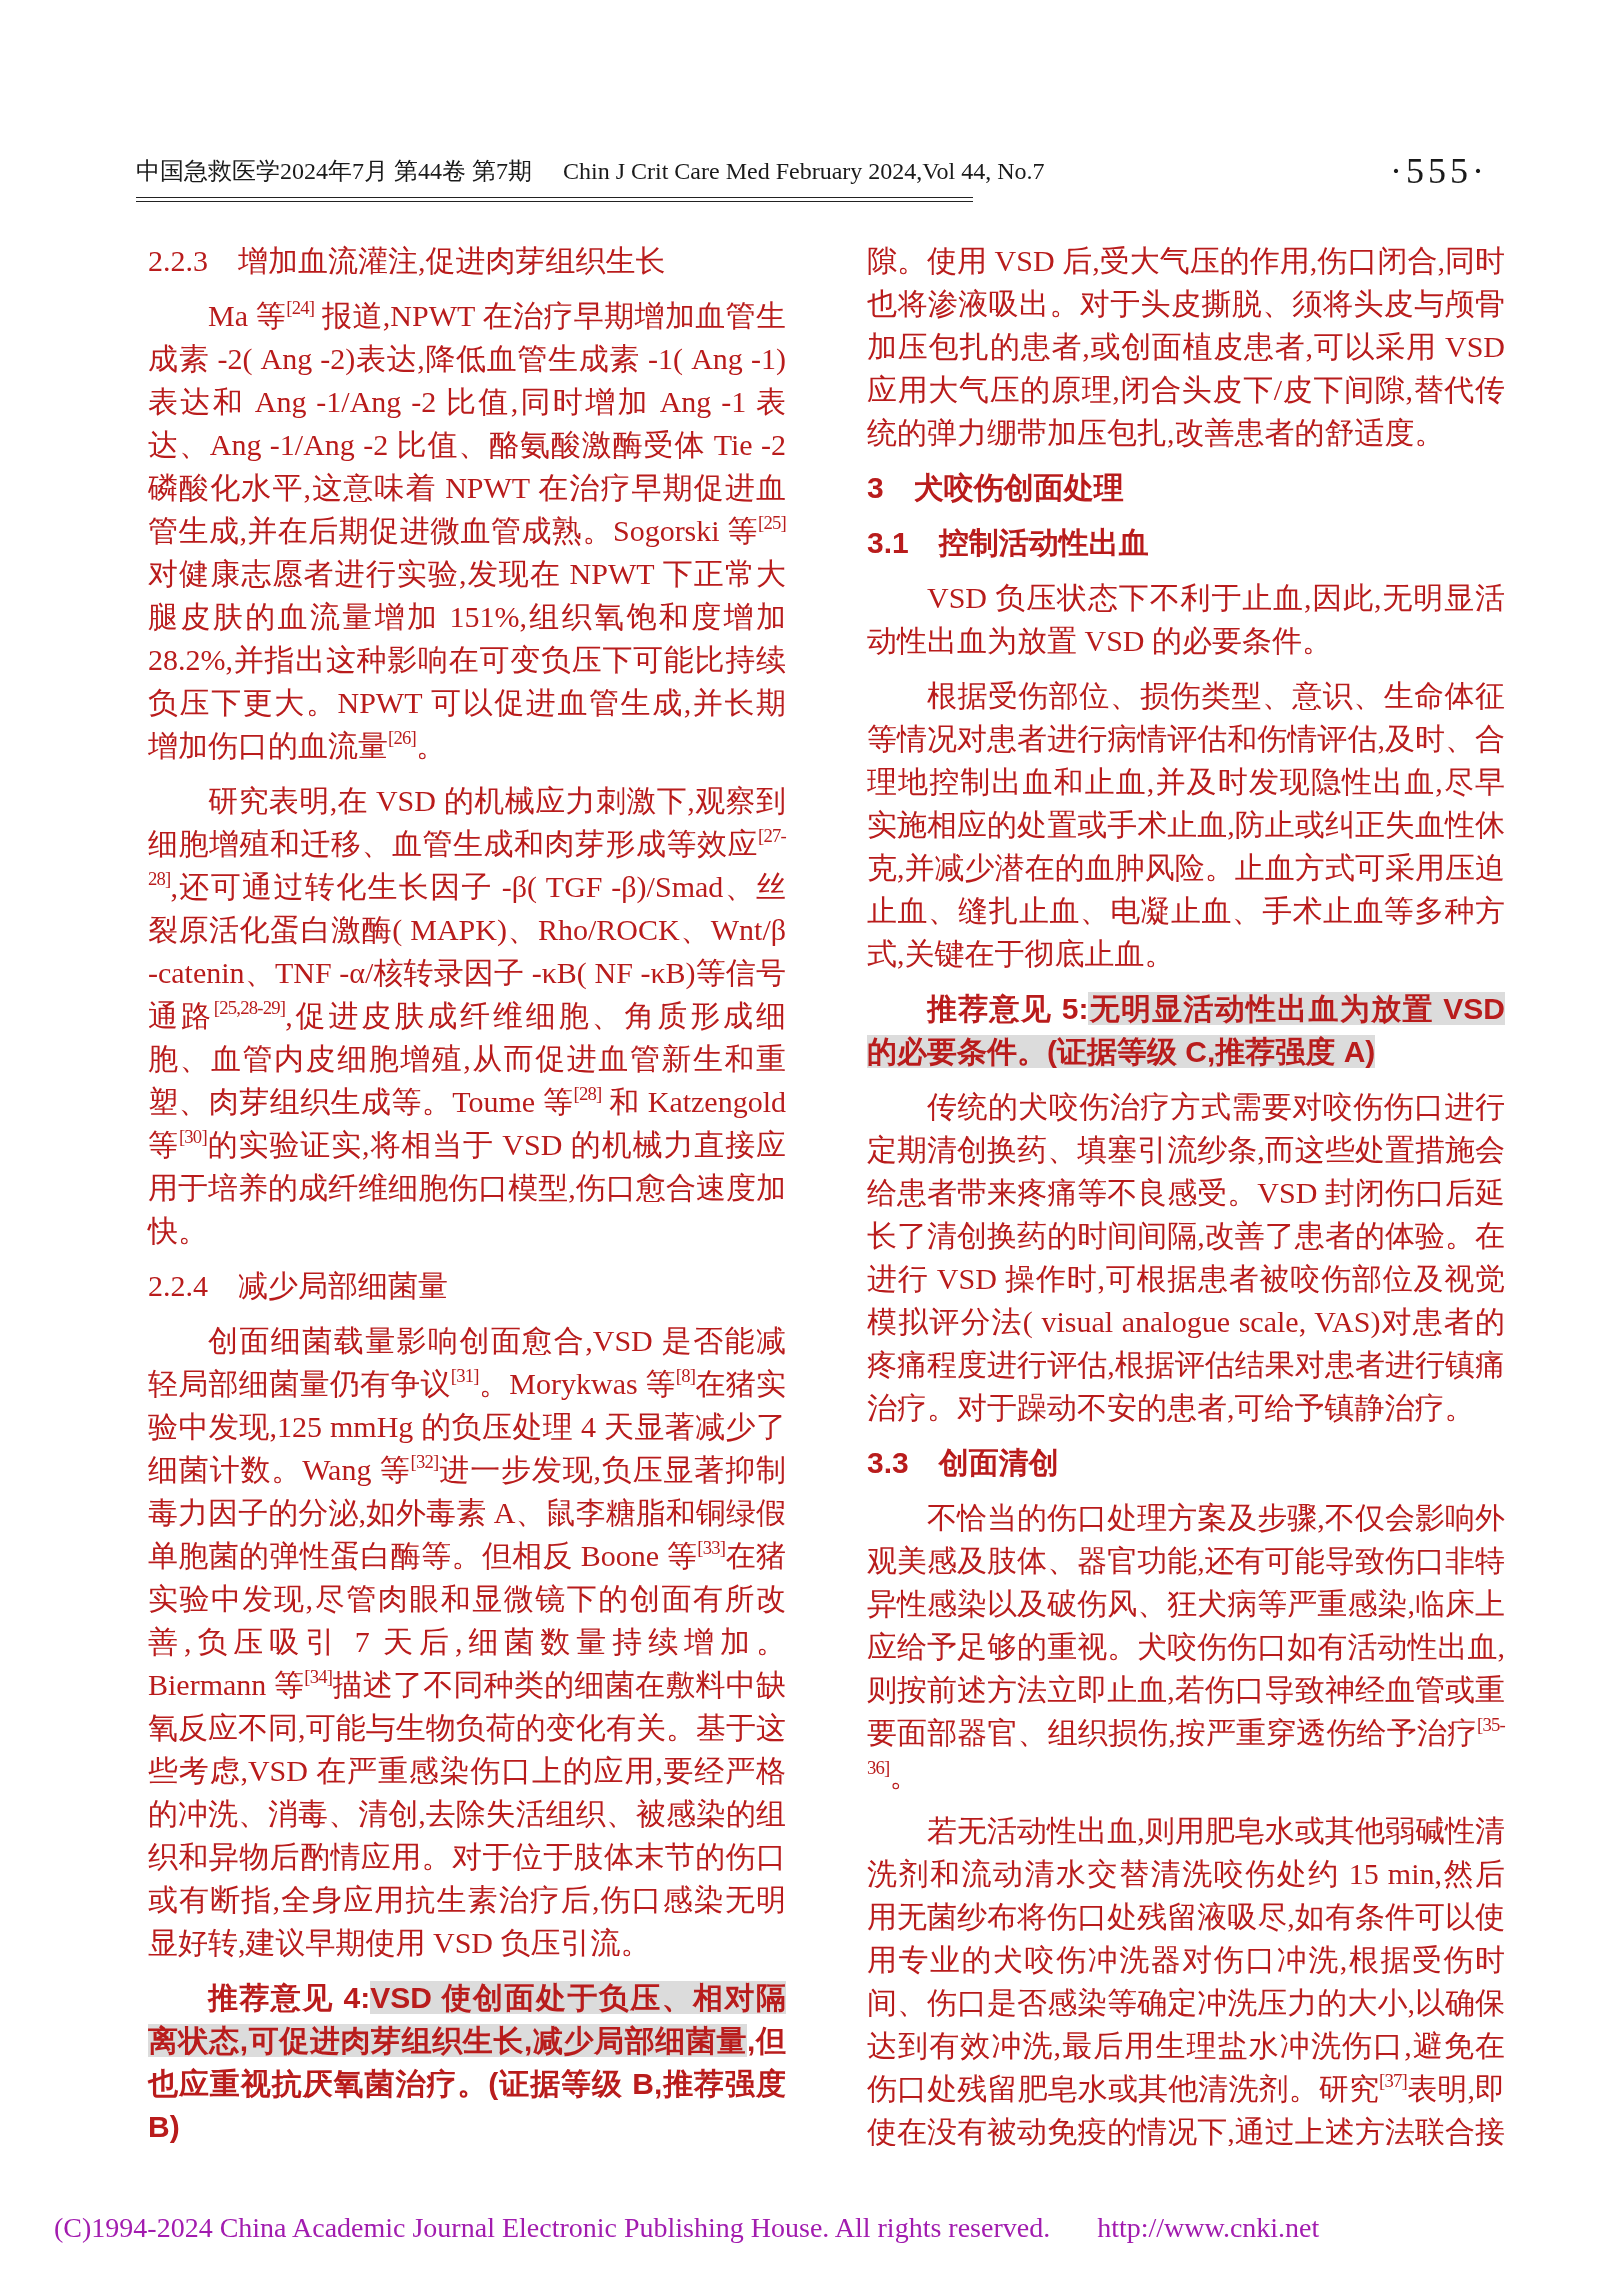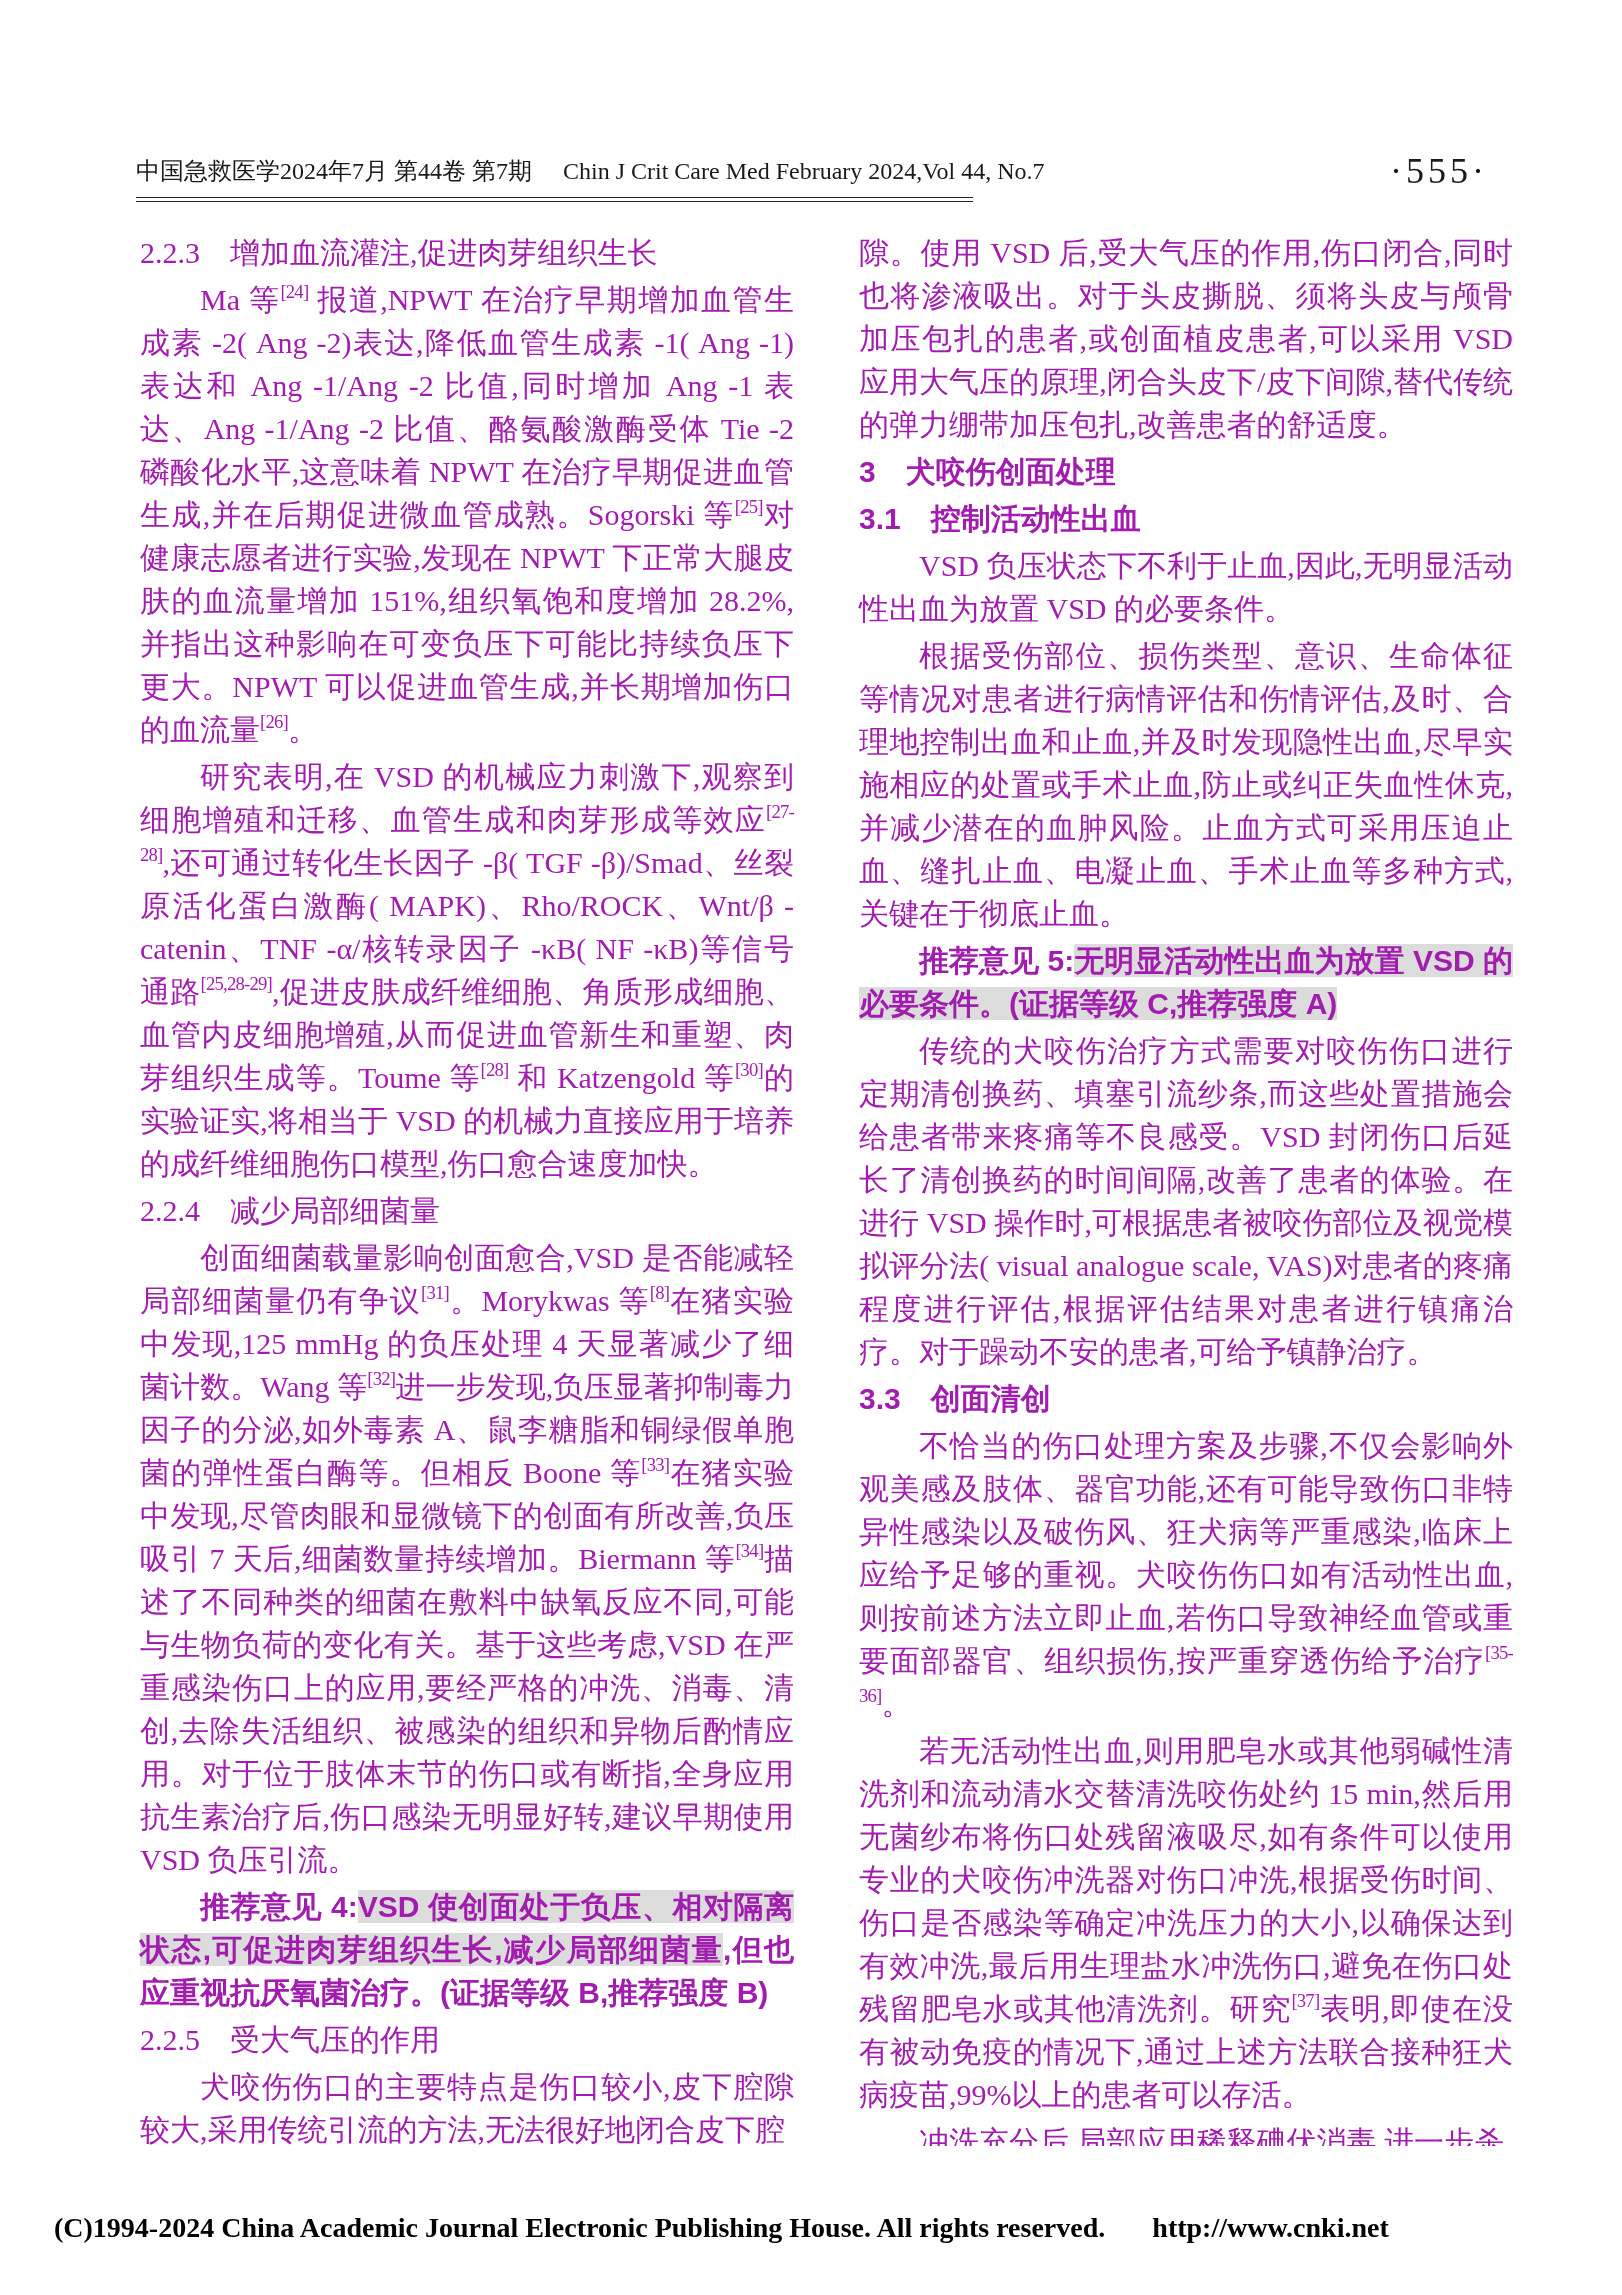--- a/index.html
+++ b/index.html
@@ -28,24 +28,24 @@
   }
 
   
   .col{
     position:absolute;top:227px;width:662px;height:1919px;overflow:hidden;
   }
   .col.left{left:136px;}
   .col.right{left:855px;}
 
   p.pg{
-    margin:4px;padding:0;
+    margin:12px;padding:0;
     font-size:30px;line-height:43px;
     text-align:justify;text-justify:inter-character;
-    color:#a21caf;
+    color:#b91c1c;
   }
   p.para{text-indent:2em;}
   p.cont{text-indent:0;}
   p.h3{text-indent:0;}
   p.h1,p.h2{
     text-indent:0;
     font-family:"Liberation Sans","DejaVu Sans",sans-serif;
     font-weight:700;
   }
   p.rec{
@@ -58,21 +58,21 @@
     font-size:18.7px;
     line-height:0;
     vertical-align:12px;
     letter-spacing:-0.8px;
   }
 
   
   .footer-row{
     position:absolute;left:54px;top:2212px;
     display:flex;gap:47px;
-    font-size:28px;color:#000000;white-space:nowrap;font-weight:bold;
+    font-size:28px;color:#a21caf;white-space:nowrap;
   }
 </style>
 </head>
 <body>
 
 <div class="page">
 
   <div class="header-row">
     <div class="journal-line">
       <span>中国急救医学2024年7月 第44卷 第7期</span><span class="en">Chin J Crit Care Med February 2024,Vol 44, No.7</span>

